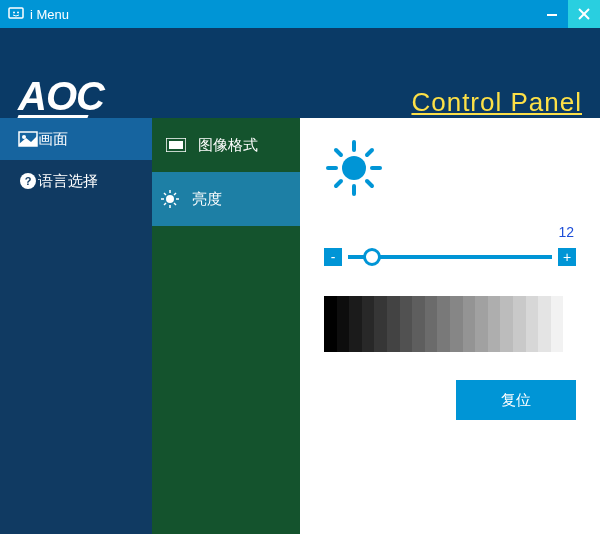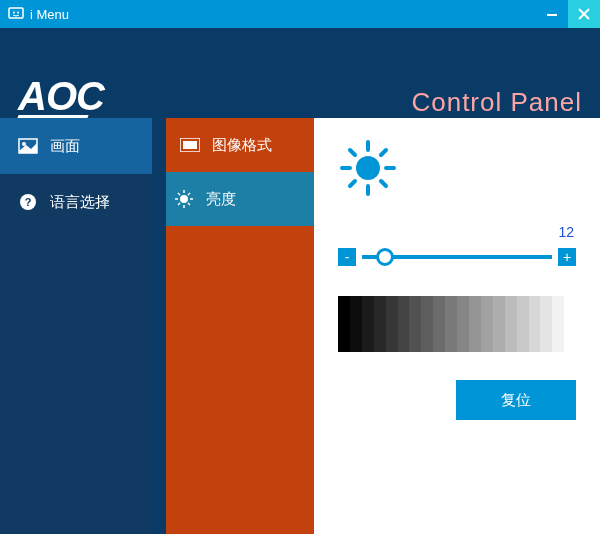--- a/index.html
+++ b/index.html
@@ -7,27 +7,27 @@
   .window { width: 600px; height: 534px; background: #0a3a66; display: flex; flex-direction: column; border-radius: 8px; }
   .titlebar { height: 28px; background: #0095d6; display: flex; align-items: center; justify-content: space-between; padding: 0 0 0 8px; color: #fff; font-size: 13px; }
   .title-left { display: flex; align-items: center; gap: 6px; }
   .title-ico { width: 16px; height: 16px; display: flex; align-items: center; justify-content: center; }
   .title-buttons { display: flex; height: 100%; }
   .title-btn { width: 32px; height: 28px; display: flex; align-items: center; justify-content: center; color: #fff; font-size: 15px; cursor: pointer; }
   .title-btn.close { background: #29cfe0; }
   .header { height: 90px; display: flex; align-items: flex-end; justify-content: space-between; padding: 0 18px; }
   .logo { color: #fff; font-size: 40px; font-weight: 800; font-style: italic; letter-spacing: -1px; }
   .logo-underline { width: 70px; height: 3px; background: #fff; margin-top: -4px; transform: skewX(-20deg); }
-  .cp-label { color: #fca5a5; font-size: 26px; letter-spacing: 1px; }
+  .cp-label { color: #fde047; font-size: 26px; letter-spacing: 1px; text-decoration: underline; }
   .body { flex: 1; display: flex; }
   .sidebar { width: 152px; background: #103a62; padding-top: 0; }
-  .side-item { height: 56px; display: flex; align-items: center; gap: 12px; padding: 0 18px; color: #fff; font-size: 15px; cursor: pointer; }
+  .side-item { height: 42px; display: flex; align-items: center; padding: 0 18px; color: #fff; font-size: 15px; cursor: pointer; }
   .side-item.active { background: #16649f; }
   .side-ico { width: 20px; height: 20px; display: flex; align-items: center; justify-content: center; flex-shrink: 0; }
-  .subnav { width: 148px; background: #c2410c; margin-left: 14px; }
+  .subnav { width: 148px; background: #14532d; }
   .sub-item { height: 54px; display: flex; align-items: center; gap: 12px; padding: 0 14px; color: #fff; font-size: 15px; cursor: pointer; }
   .sub-item.active { background: #1d7fa5; padding-left: 8px; }
   .sub-ico { width: 20px; height: 20px; display: flex; align-items: center; justify-content: center; flex-shrink: 0; }
   .main { flex: 1; background: #fff; display: flex; flex-direction: column; padding: 20px 24px; position: relative; }
   .brightness-icon { width: 60px; height: 60px; margin-bottom: 50px; }
   .slider-row { display: flex; align-items: center; gap: 6px; position: relative; }
   .slider-val { position: absolute; right: 2px; top: -24px; font-size: 14px; color: #1d4ed8; }
   .step-btn { width: 18px; height: 18px; background: #0095d6; color: #fff; display: flex; align-items: center; justify-content: center; font-size: 14px; cursor: pointer; user-select: none; }
   .slider-track { flex: 1; height: 4px; background: #0095d6; position: relative; }
   .slider-thumb { position: absolute; top: 50%; transform: translate(-50%, -50%); width: 18px; height: 18px; border-radius: 50%; background: #fff; border: 3px solid #0095d6; cursor: pointer; left: 12%; }

